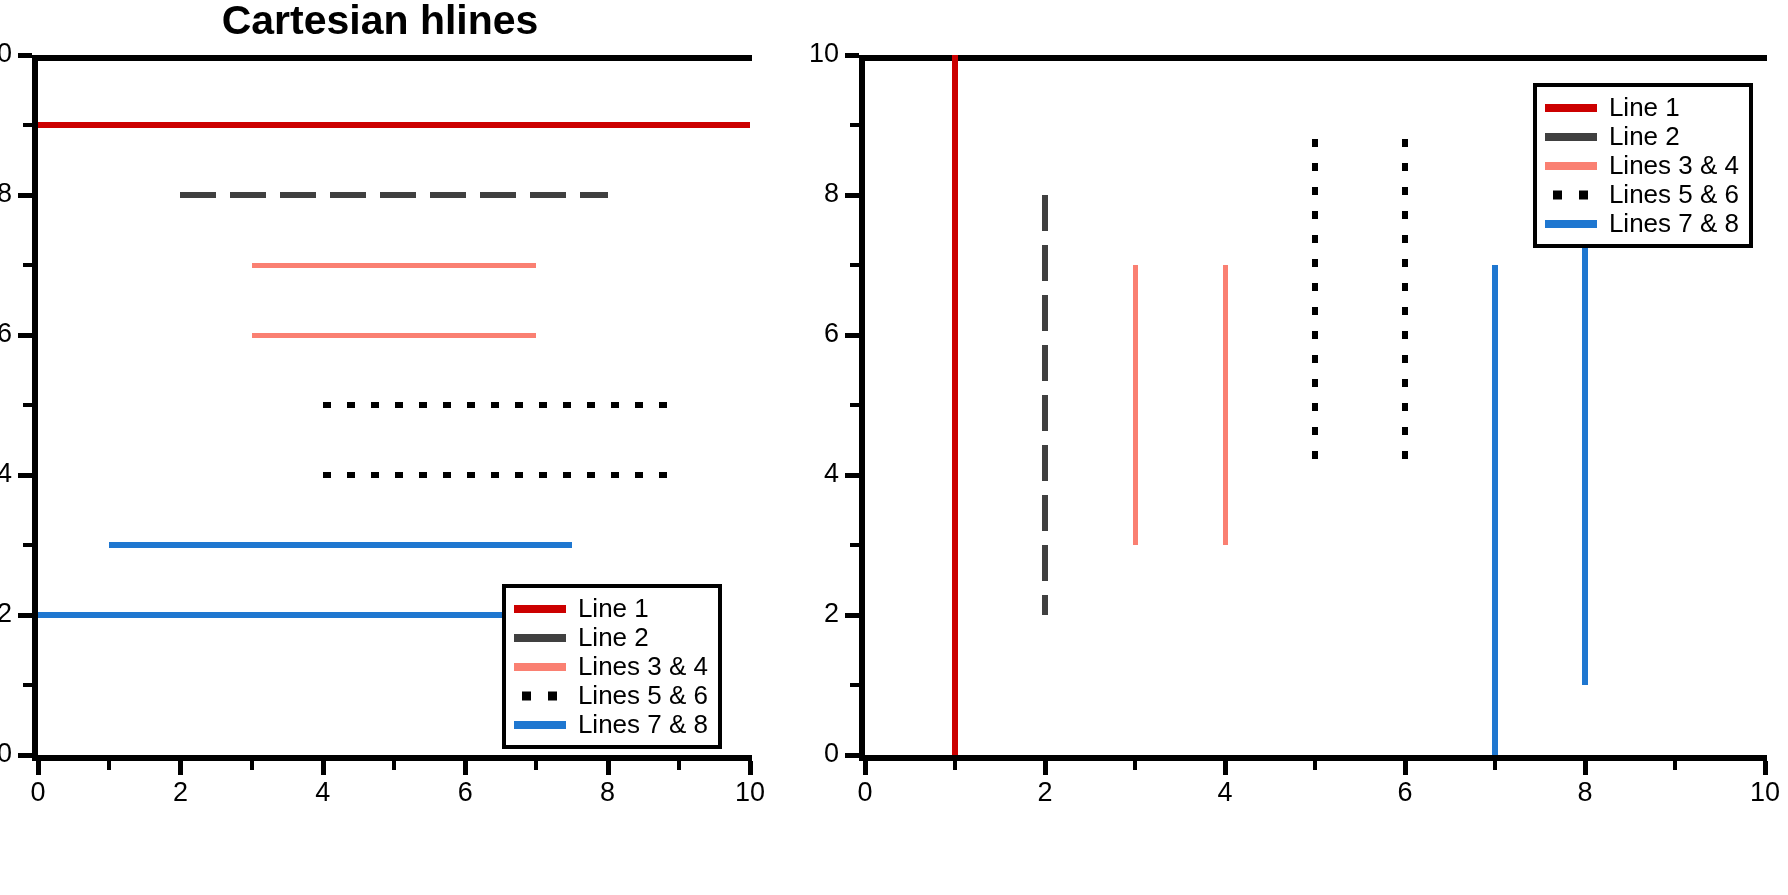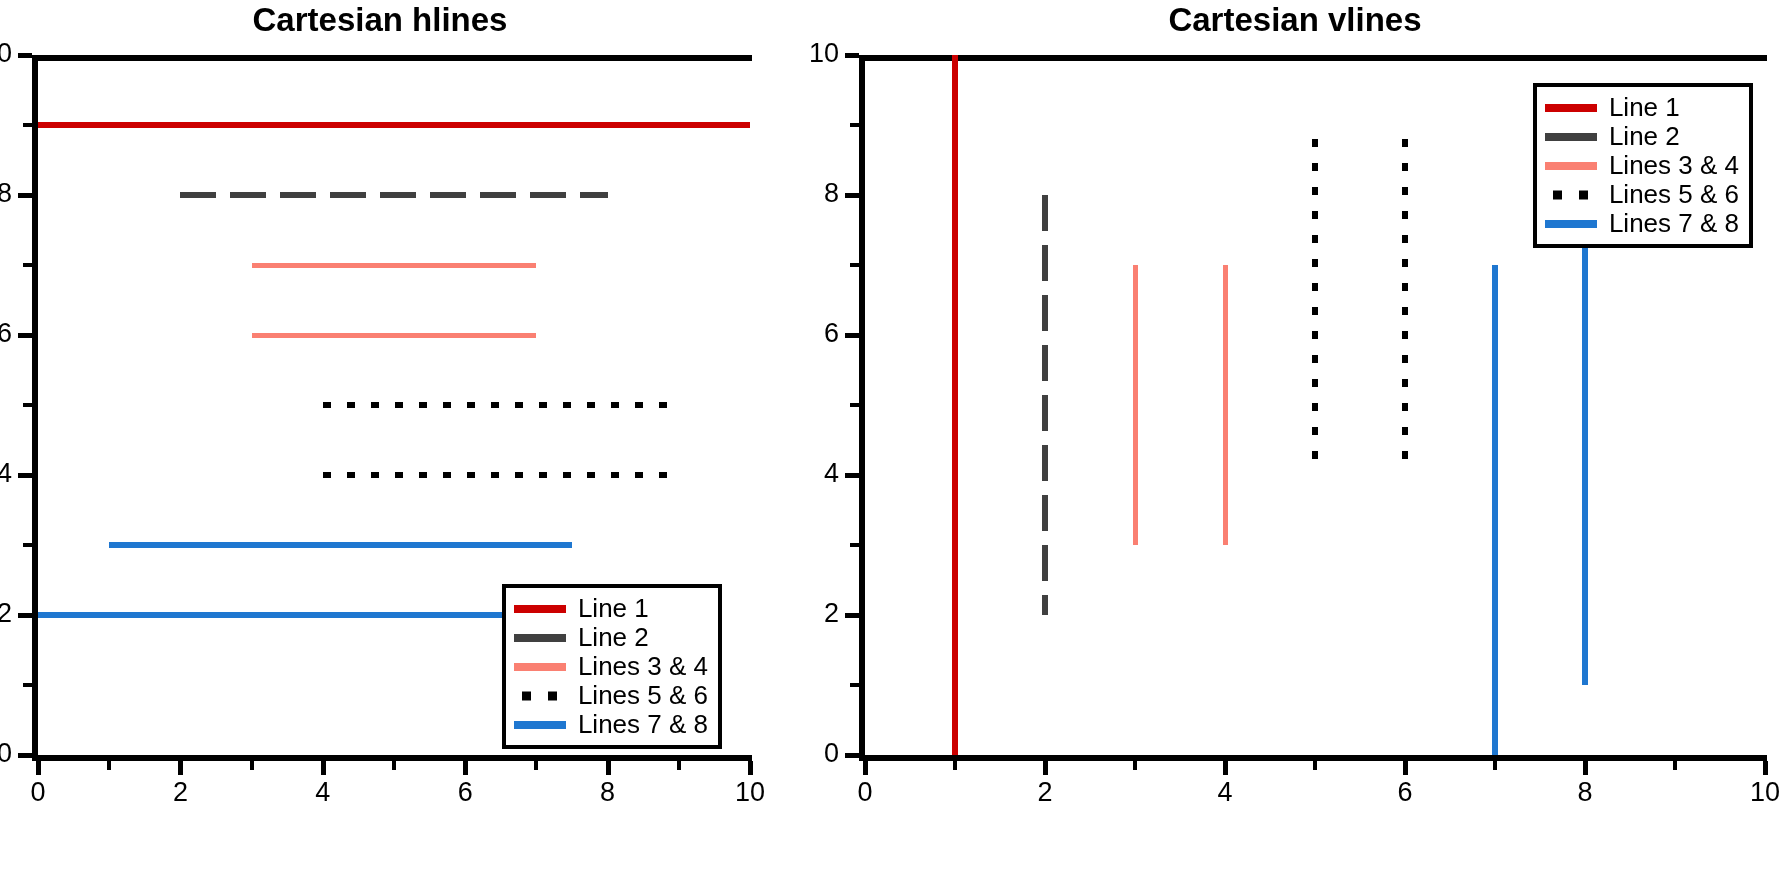--- a/index.html
+++ b/index.html
@@ -26,21 +26,21 @@
   }
   #panel-left  { left: 0px;   width: 800px; }
   #panel-right { left: 820px; width: 968px; }
 
   .panel-title {
     position: absolute;
     top: 0px;
     height: 40px;
     line-height: 40px;
     text-align: center;
-    font-size: 33px;
+    font-size: 41px;
     font-weight: bold;
     color: #000000;
     white-space: nowrap;
     font-family: "Liberation Sans", sans-serif;
   }
 
   
   .plot {
     position: absolute;
     background: #ffffff;
@@ -198,21 +198,20 @@
             <span class="legend-swatch">
               <span class="bar" style="background: rgb(31, 119, 208);"></span>
             </span>
             <span class="legend-label">Lines 7 &amp; 8</span>
           </div>
         </div>
       </div>
   </div>
 
   <div class="panel" id="panel-right">
-    <div class="panel-title" id="title-right" style="left: 0px; width: 950px;">Cartesian vlines</div>
     <div class="plot" id="plot-right" style="left: 45px; top: 55px; width: 900px; height: 700px;">
         <div class="axis-line" style="left: -6px; top: 0px; width: 6px; height: 706px;"></div>
         <div class="axis-line" style="left: -6px; top: 700px; width: 908px; height: 6px;"></div>
         <div class="axis-line" style="left: -6px; top: 0px; width: 908px; height: 6px;"></div>
         <div class="tick" style="left: -20px; top: 698px; width: 14px; height: 5px;"></div>
         <div class="ticklabel y" style="left: -86px; top: 683px; width: 60px;">0</div>
         <div class="tick" style="left: -20px; top: 558px; width: 14px; height: 5px;"></div>
         <div class="ticklabel y" style="left: -86px; top: 543px; width: 60px;">2</div>
         <div class="tick" style="left: -20px; top: 418px; width: 14px; height: 5px;"></div>
         <div class="ticklabel y" style="left: -86px; top: 403px; width: 60px;">4</div>

